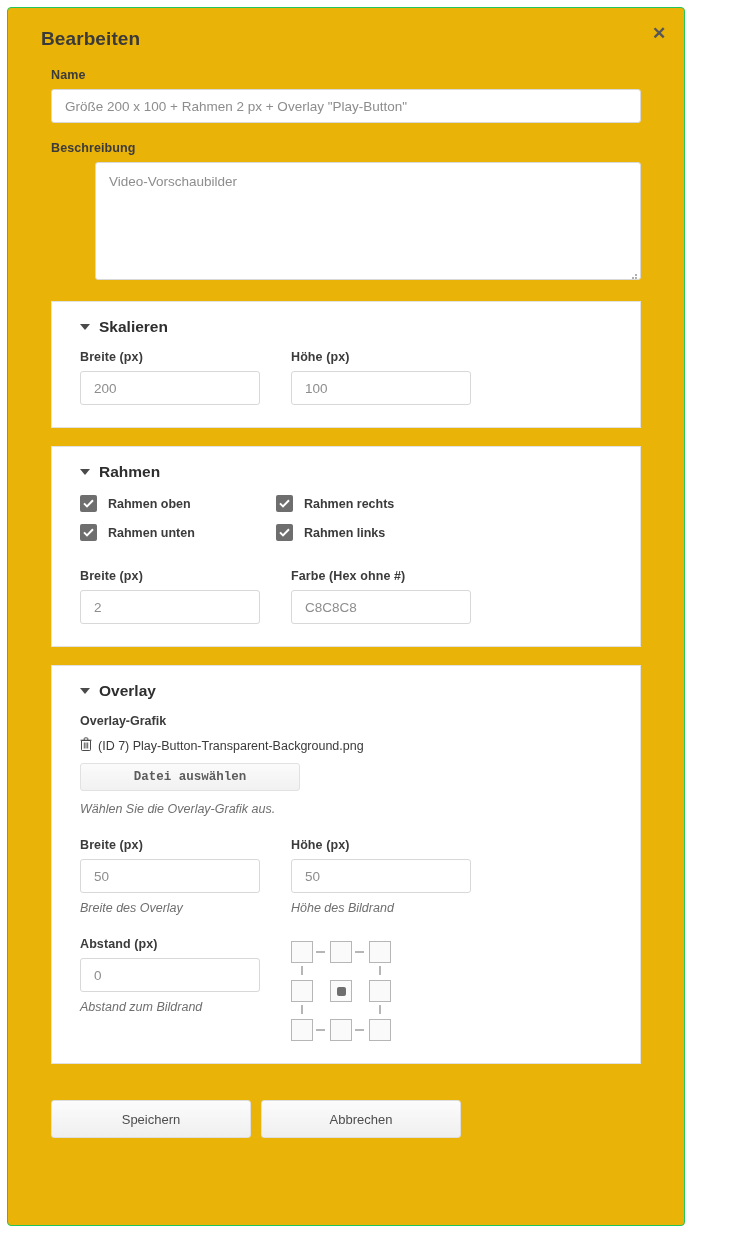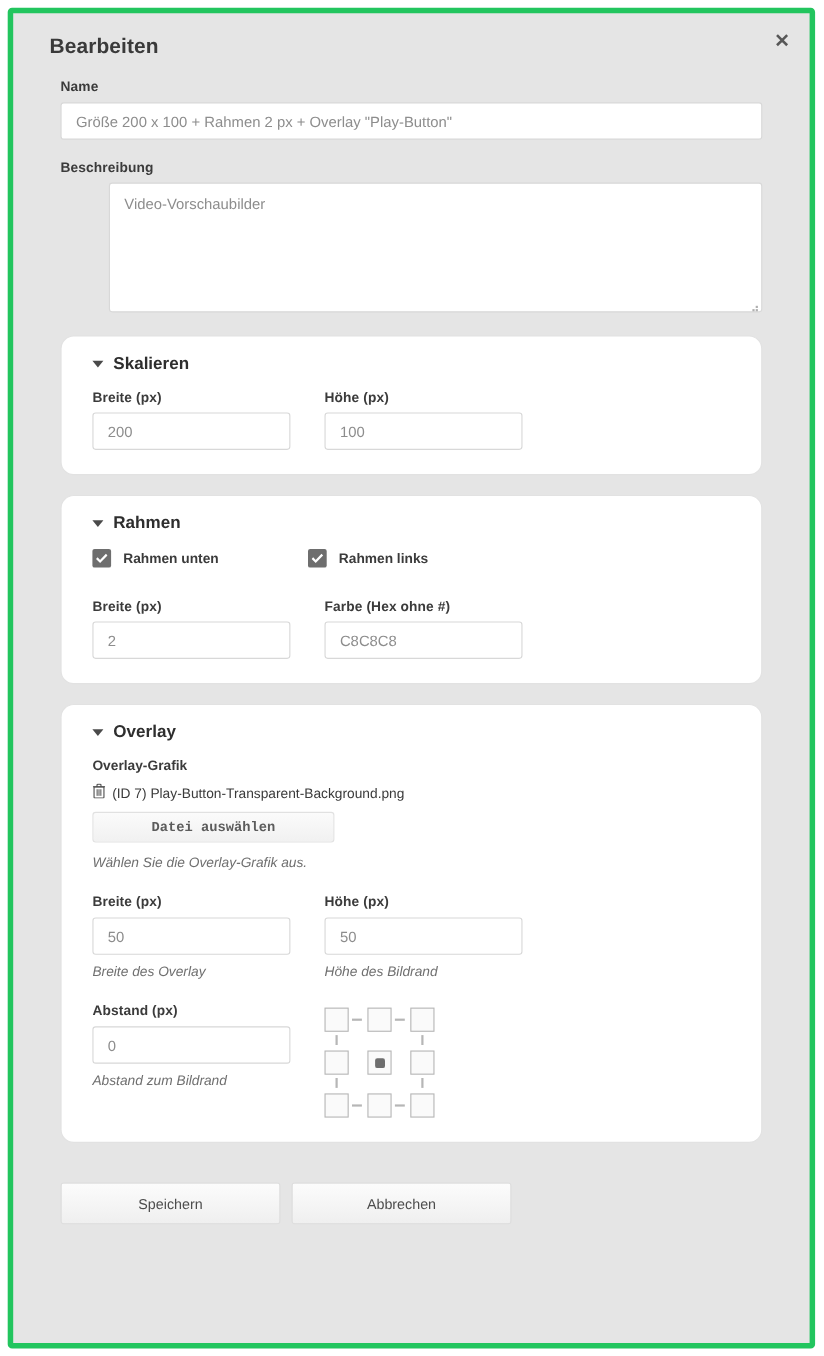--- a/index.html
+++ b/index.html
@@ -14,25 +14,25 @@
     font-size: 13px;
     color: #333333;
     overflow: hidden;
   }
 
   
   .dialog {
     position: absolute;
     left: 7px;
     top: 7px;
-    width: 734px;
+    width: 678px;
     height: 1219px;
     box-sizing: border-box;
-    background: #e5e5e5;
-    border: 5px solid #22c55e;
+    background: #eab308;
+    border: 1px solid #22c55e;
     border-radius: 4px;
   }
 
   .dialog-header {
     position: relative;
     height: 60px;
   }
   .dialog-title {
     position: absolute;
     left: 33px;
@@ -118,21 +118,21 @@
   .resize-grip i:nth-child(1){ right:0; bottom:0; }
   .resize-grip i:nth-child(2){ right:3px; bottom:0; }
   .resize-grip i:nth-child(3){ right:0; bottom:3px; }
 
   .field-block { margin-bottom: 18px; }
 
   
   .panel {
     box-sizing: border-box;
     border: 1px solid #e2e2e2;
-    border-radius: 12px;
+    border-radius: 0;
     background: #ffffff;
     padding: 16px 28px 22px 28px;
     margin-bottom: 18px;
   }
   .panel-head {
     display: flex;
     align-items: center;
     gap: 9px;
     margin-bottom: 14px;
     cursor: pointer;
@@ -354,20 +354,38 @@
       </div>
     </div>
 
     <div class="panel">
       <div class="panel-head">
         <span class="caret"></span>
         <span class="panel-title">Rahmen</span>
       </div>
 
       <div class="cb-grid">
+        <div class="cb-row">
+          <label class="cb-item">
+            <span class="checkbox">
+              <svg width="11" height="9" viewBox="0 0 11 9">
+                  <path d="M1 4.4 L4 7.4 L10 1.2" fill="none" stroke="#ffffff" stroke-width="2"></path>
+                </svg>
+            </span>
+            <span class="cb-label">Rahmen oben</span>
+          </label>
+          <label class="cb-item">
+            <span class="checkbox">
+              <svg width="11" height="9" viewBox="0 0 11 9">
+                  <path d="M1 4.4 L4 7.4 L10 1.2" fill="none" stroke="#ffffff" stroke-width="2"></path>
+                </svg>
+            </span>
+            <span class="cb-label">Rahmen rechts</span>
+          </label>
+        </div>
         <div class="cb-row">
           <label class="cb-item">
             <span class="checkbox">
               <svg width="11" height="9" viewBox="0 0 11 9">
                   <path d="M1 4.4 L4 7.4 L10 1.2" fill="none" stroke="#ffffff" stroke-width="2"></path>
                 </svg>
             </span>
             <span class="cb-label">Rahmen unten</span>
           </label>
           <label class="cb-item">

